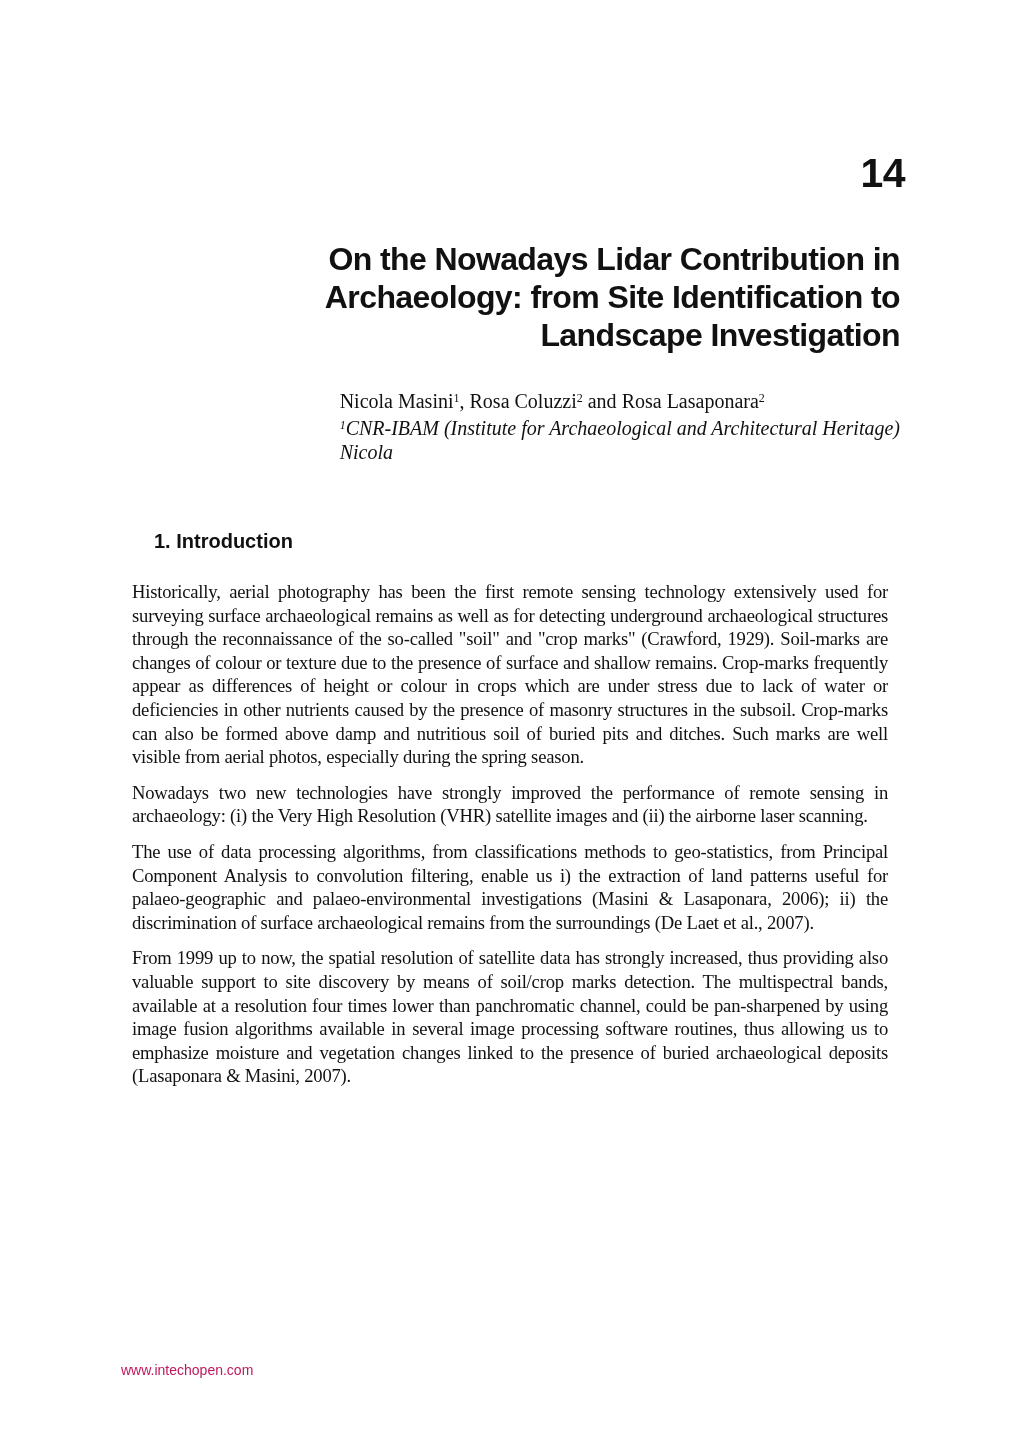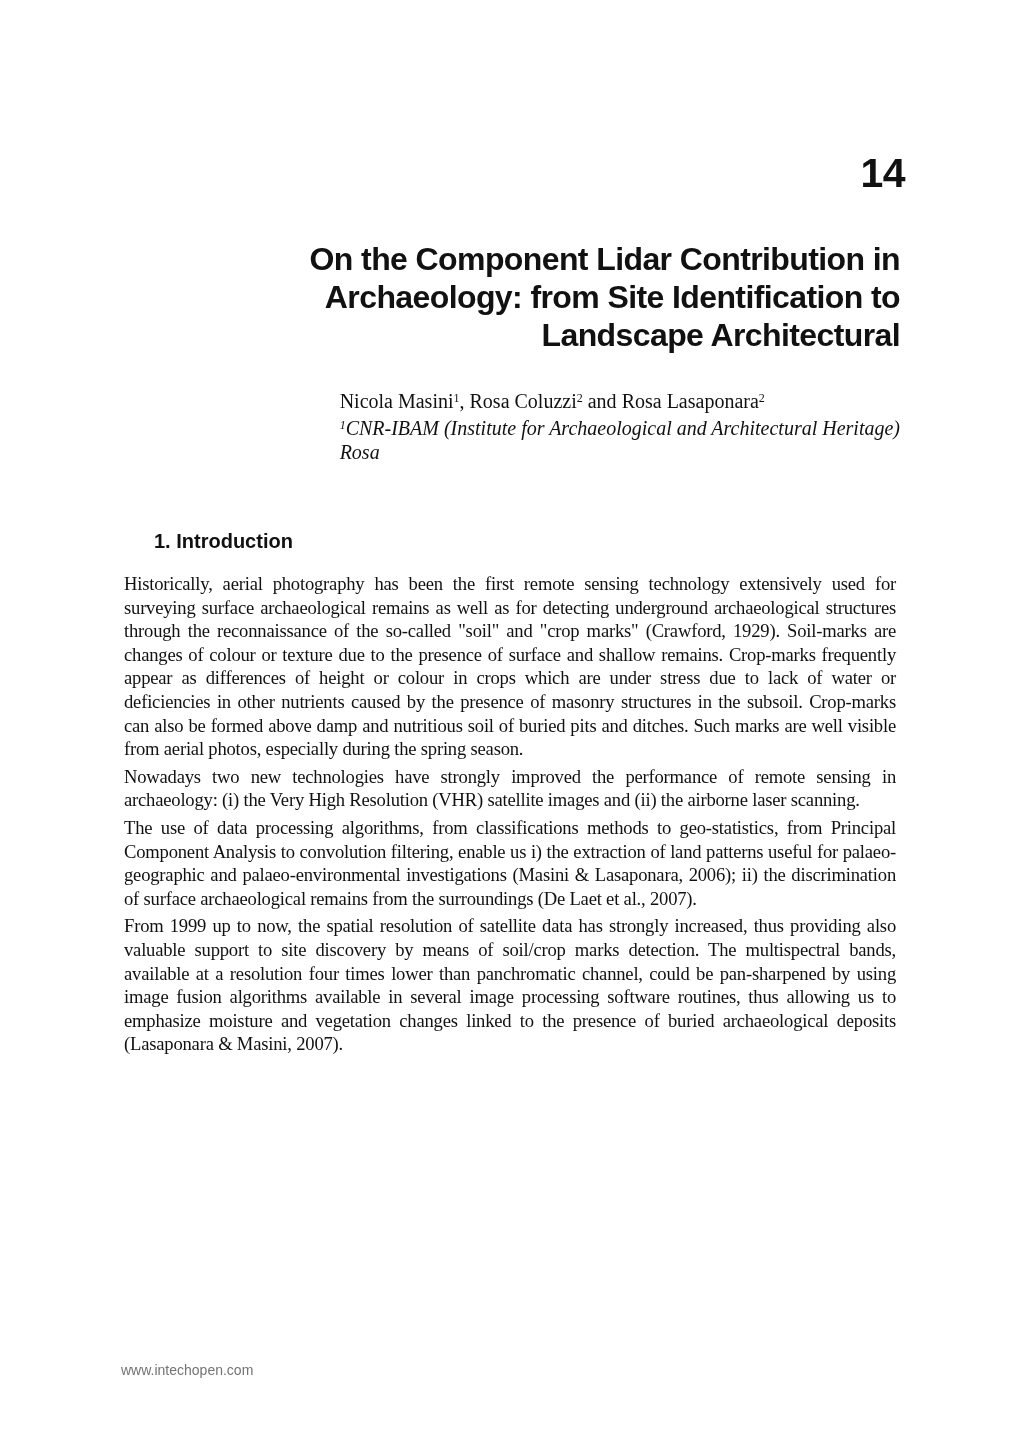--- a/index.html
+++ b/index.html
@@ -5,40 +5,40 @@
   html, body { margin:0; padding:0; background:#ffffff; }
   body { width:1021px; height:1440px; position:relative; overflow:hidden; color:#111; }
   .chapter-num { position:absolute; right:116px; top:150px; font-family:"Liberation Sans", sans-serif; font-weight:bold; font-size:41px; letter-spacing:-0.5px; }
   .title { position:absolute; right:121px; top:240px; width:700px; text-align:right; font-family:"Liberation Sans", sans-serif; font-weight:bold; font-size:32px; line-height:38px; letter-spacing:-0.6px; }
   .title div { white-space:nowrap; }
   .authors { position:absolute; right:121px; top:386px; font-family:"Liberation Serif", serif; font-size:20px; line-height:24px; white-space:nowrap; }
   .authors sup { font-size:12px; vertical-align:6px; }
   .affil { font-style:italic; }
   .section-heading { position:absolute; left:120px; top:530px; font-family:"Liberation Sans", sans-serif; font-weight:bold; font-size:20px;margin-left:34px; }
   .body { position:absolute; left:120px; top:568px; width:780px; font-family:"Liberation Serif", serif; font-size:18.6px; line-height:23.6px; text-align:justify; letter-spacing:-0.2px; }
-  .body p { margin:4px; }
-  .footer { position:absolute; left:121px; top:1362px; font-family:"Liberation Sans", sans-serif; font-size:14px; color:#737373; }
+  .body p { margin:12px; }
+  .footer { position:absolute; left:121px; top:1362px; font-family:"Liberation Sans", sans-serif; font-size:14px; color:#be185d; }
 </style>
 </head>
 <body>
 
 <div class="chapter-num">14</div>
 
 <div class="title">
-  <div>On the Component Lidar Contribution in</div>
+  <div>On the Nowadays Lidar Contribution in</div>
   <div>Archaeology: from Site Identification to</div>
-  <div>Landscape Architectural</div>
+  <div>Landscape Investigation</div>
 </div>
 
 <div class="authors">
   <div>
     <span>Nicola Masini</span><sup>1</sup><span>, </span><span>Rosa Coluzzi</span><sup>2</sup><span> and </span><span>Rosa Lasaponara</span><sup>2</sup>
   </div>
   <div class="affil"><sup>1</sup><span>CNR-IBAM (Institute for Archaeological and Architectural Heritage)</span></div>
-  <div class="affil">Rosa</div>
+  <div class="affil">Nicola</div>
 </div>
 
 <div class="section-heading">1. Introduction</div>
 
 <div class="body">
   <p>Historically, aerial photography has been the first remote sensing technology extensively used for surveying surface archaeological remains as well as for detecting underground archaeological structures through the reconnaissance of the so-called "soil" and "crop marks" (Crawford, 1929).  Soil-marks are changes of colour or texture due to the presence of surface and shallow remains. Crop-marks frequently appear as differences of height or colour in crops which are under stress due to lack of water or deficiencies in other nutrients caused by the presence of masonry structures in the subsoil. Crop-marks can also be formed above damp and nutritious soil of buried pits and ditches.  Such marks are well visible from aerial photos, especially during the spring season.</p>
   <p>Nowadays two new technologies have strongly improved the performance of remote sensing in archaeology: (i) the Very High Resolution (VHR) satellite images and (ii) the airborne laser scanning.</p>
   <p>The use of data processing algorithms, from classifications methods to geo-statistics, from Principal Component Analysis to convolution filtering, enable us i) the extraction of land patterns useful for palaeo-geographic and palaeo-environmental investigations (Masini &amp; Lasaponara, 2006); ii) the discrimination of surface archaeological remains from the surroundings (De Laet et al., 2007).</p>
   <p>From 1999 up to now, the spatial resolution of satellite data has strongly increased, thus providing also valuable support to site discovery by means of soil/crop marks detection. The multispectral bands, available at a resolution four times lower than panchromatic channel, could be pan-sharpened by using image fusion algorithms available in several image processing software routines, thus allowing us to emphasize moisture and vegetation changes linked to the presence of buried archaeological deposits (Lasaponara &amp; Masini, 2007).</p>
 </div>

